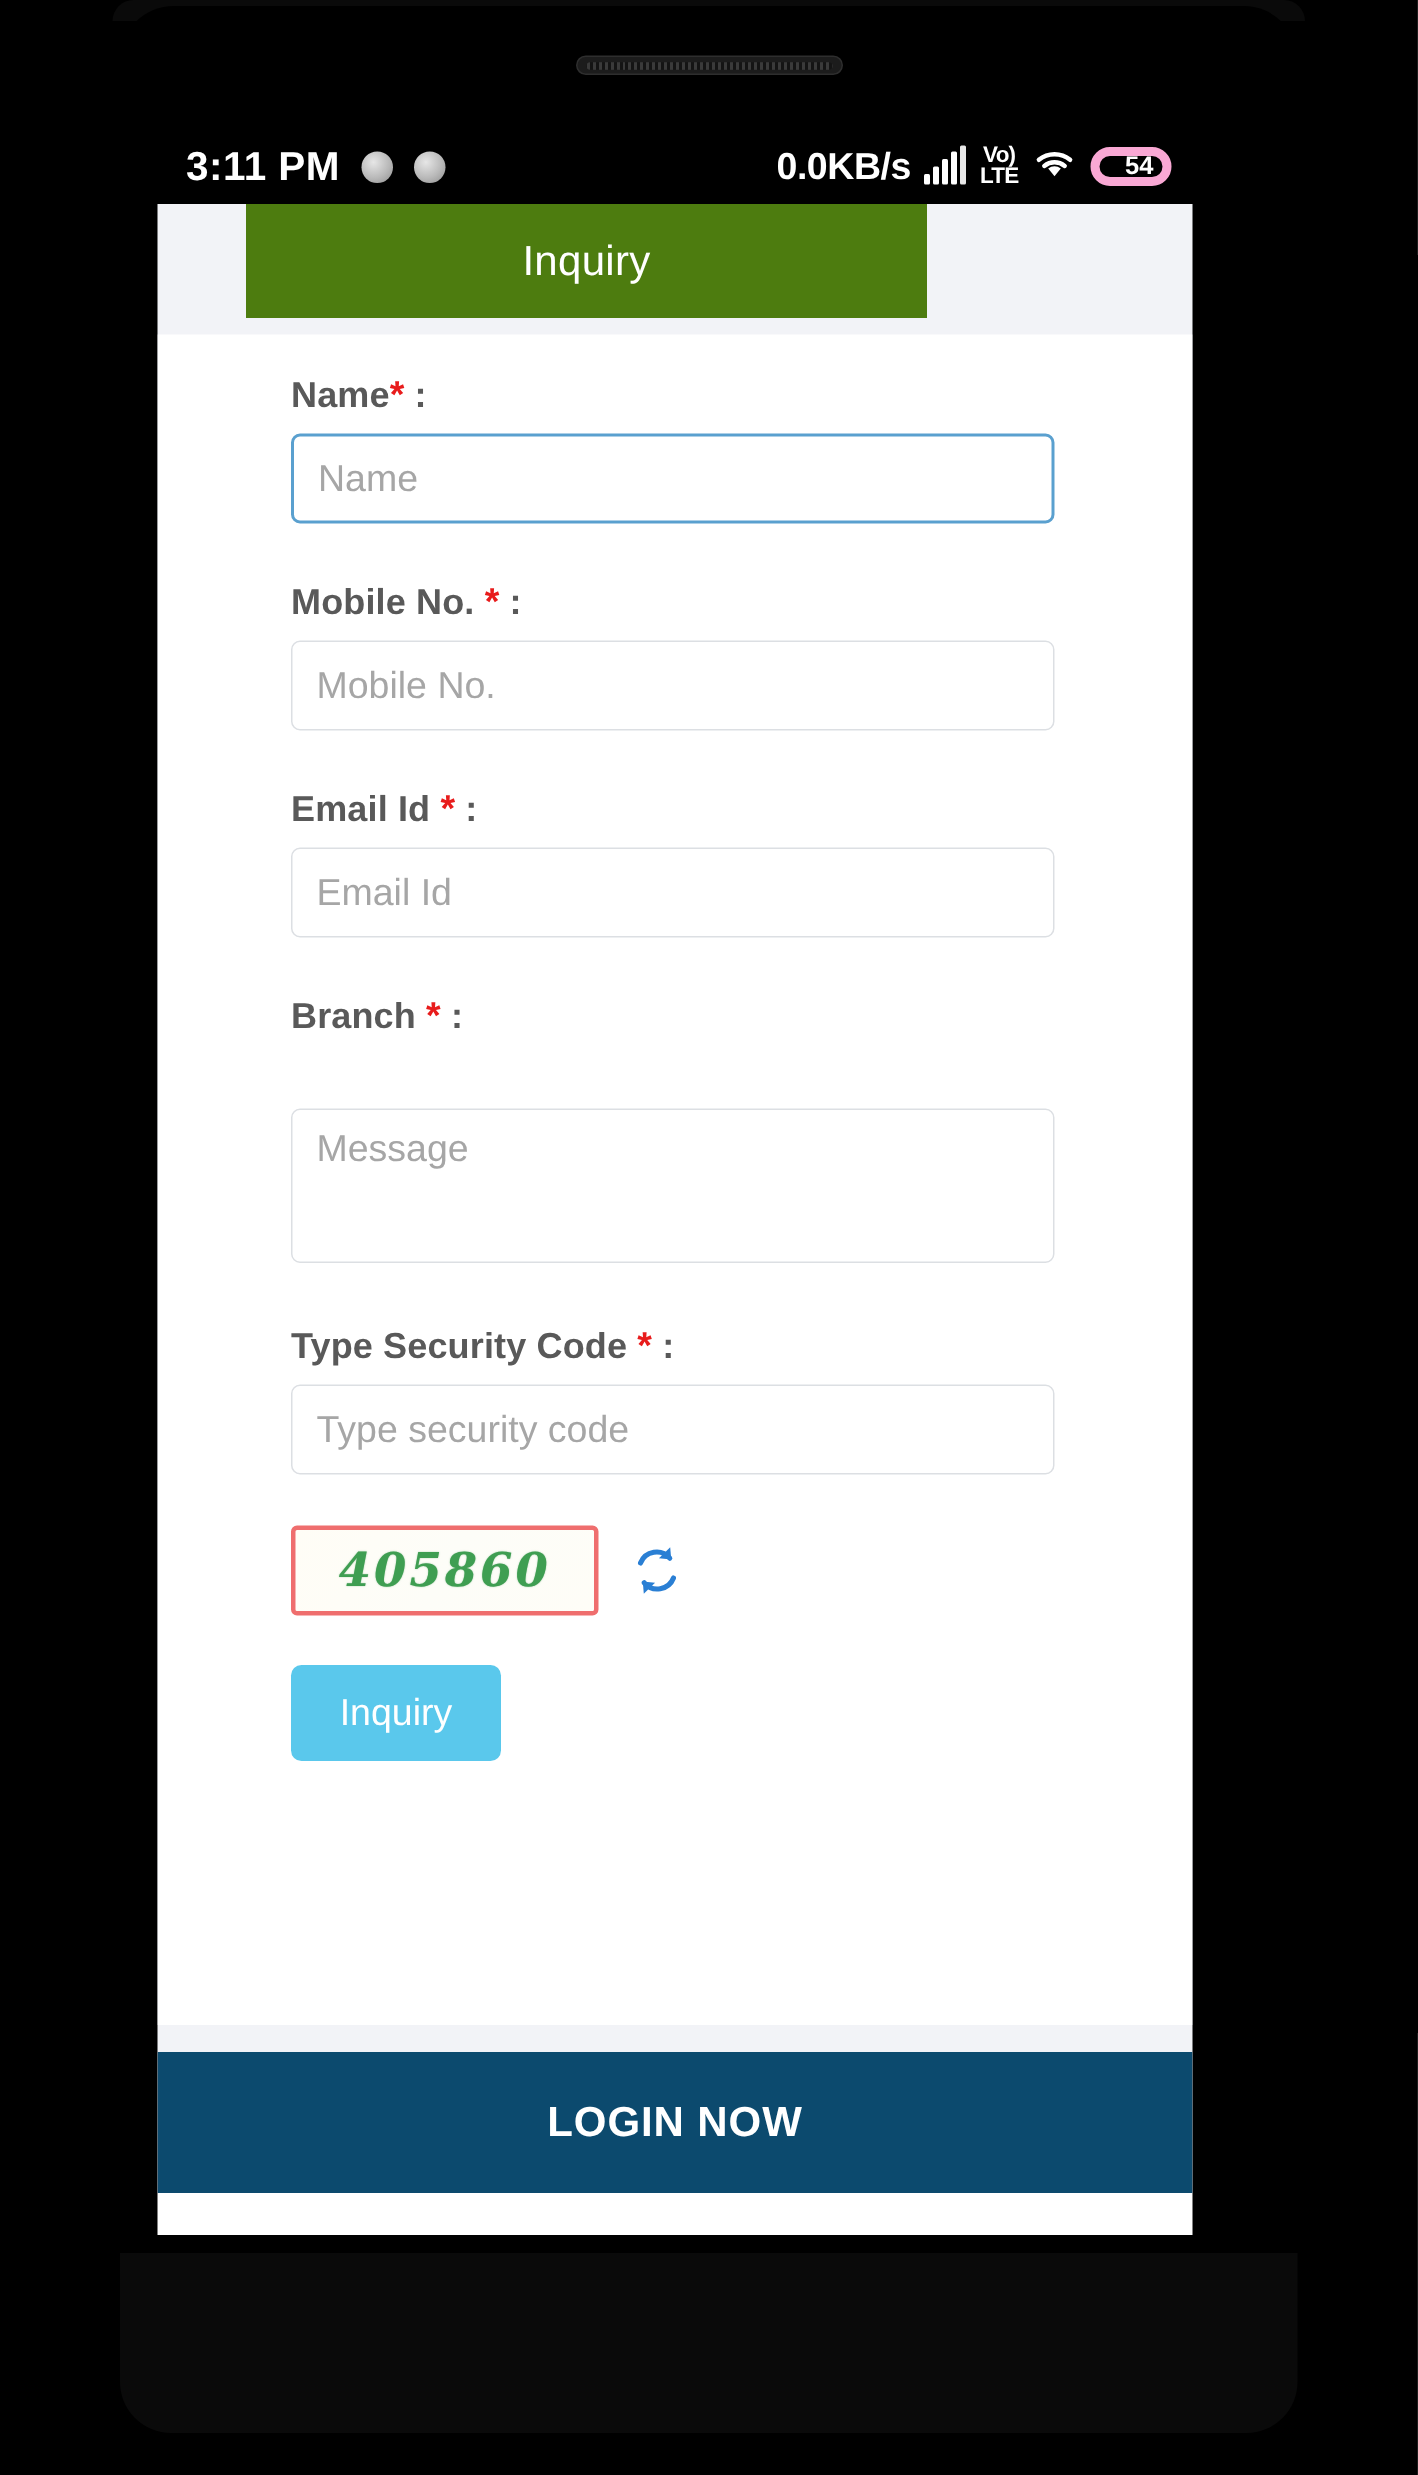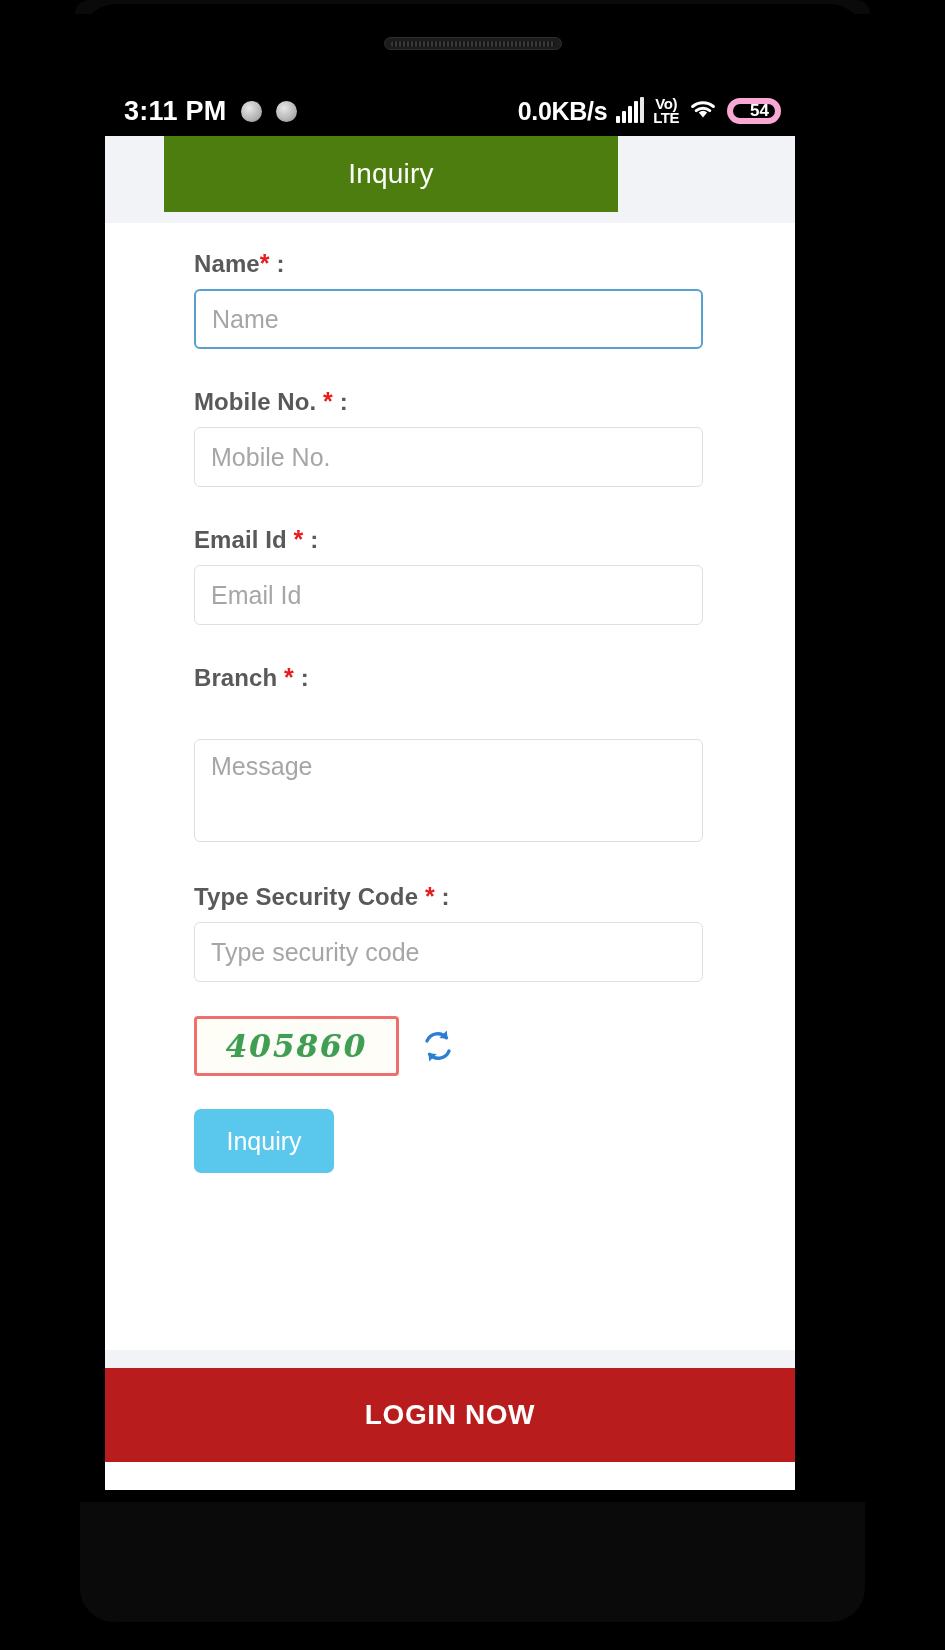--- a/index.html
+++ b/index.html
@@ -188,21 +188,21 @@
     margin-top: 33px;
     width: 140px; height: 64px;
     background: #5ac8ec; border: none; border-radius: 7px;
     color: #fff; font-size: 25px;
     font-family: "Liberation Sans", sans-serif;
     cursor: pointer;
   }
 
   #loginbar {
     position: absolute; bottom: 0; left: 0; width: 690px; height: 94px;
-    background: #b91c1c;
+    background: #0c4a6e;
     display: flex; align-items: center; justify-content: center;
   }
   #loginbar .label {
     color: #fff; font-size: 28px; font-weight: bold; letter-spacing: .6px;
   }
 
   
   #navbar {
     position: absolute; top: 1462px; left: 105px;
     width: 690px; height: 98px;

